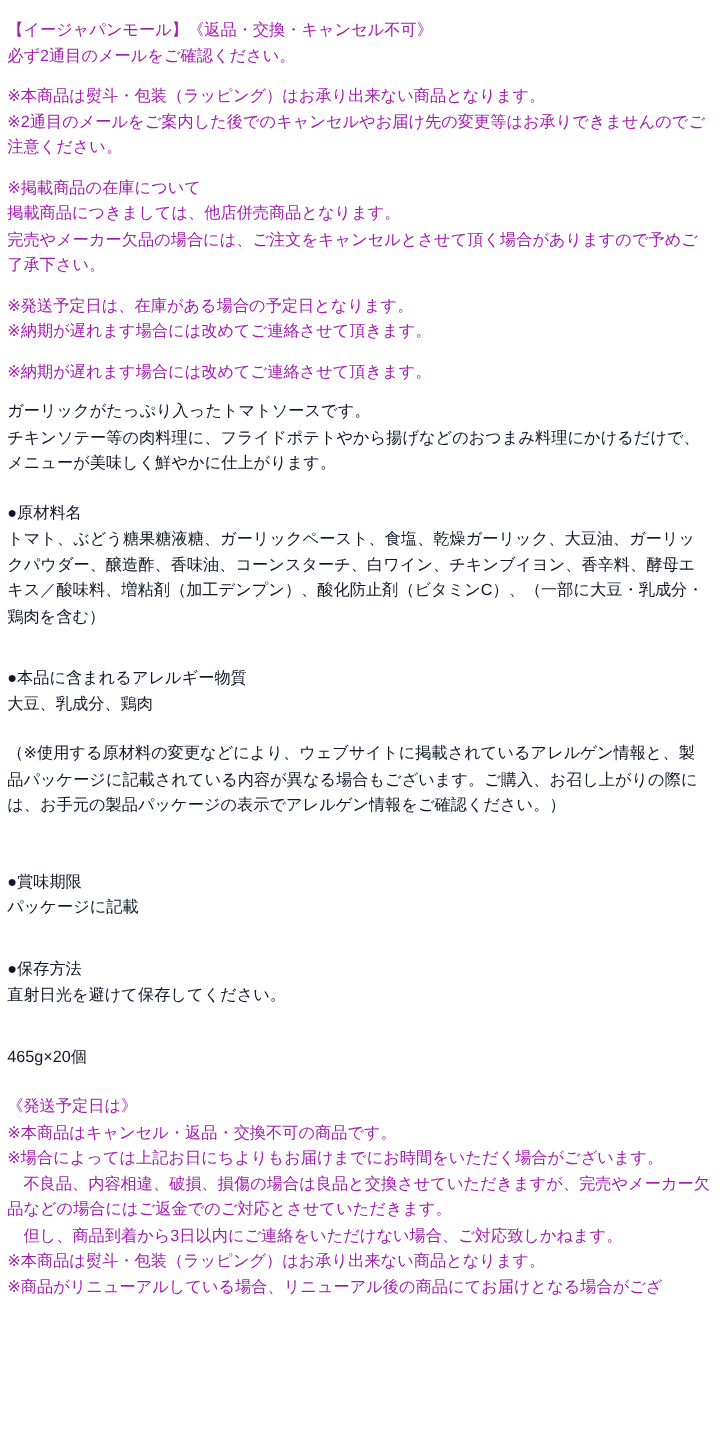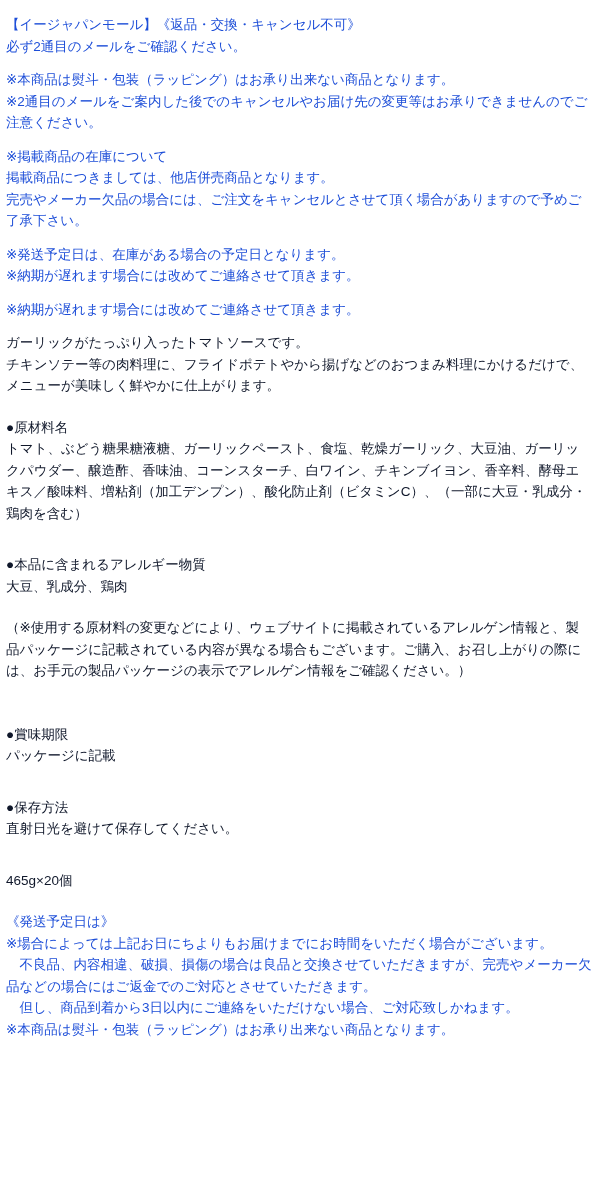--- a/index.html
+++ b/index.html
@@ -21,21 +21,21 @@
     margin: 0 0 0 0;
   }
   .line {
     font-size: 13.5px;
     line-height: 21.5px;
     color: #0f172a;
     white-space: pre-wrap;
     word-break: break-all;
   }
   .red {
-    color: #1d4ed8;
+    color: #a21caf;
   }
   .spacer-sm { height: 12px; }
   .spacer-md { height: 20px; }
   .spacer-lg { height: 30px; }
   .spacer-xl { height: 42px; }
 </style>
 </head>
 <body>
 
 <div class="page">
@@ -93,19 +93,21 @@
         <div class="line">●保存方法</div>
         <div class="line">直射日光を避けて保存してください。</div>
       </div>
       <div class="spacer-lg"></div>
       <div class="block">
         <div class="line">465g×20個</div>
       </div>
       <div class="spacer-md"></div>
       <div class="block">
         <div class="line red">《発送予定日は》</div>
+        <div class="line red">※本商品はキャンセル・返品・交換不可の商品です。</div>
         <div class="line red">※場合によっては上記お日にちよりもお届けまでにお時間をいただく場合がございます。</div>
         <div class="line red">　不良品、内容相違、破損、損傷の場合は良品と交換させていただきますが、完売やメーカー欠品などの場合にはご返金でのご対応とさせていただきます。</div>
         <div class="line red">　但し、商品到着から3日以内にご連絡をいただけない場合、ご対応致しかねます。</div>
         <div class="line red">※本商品は熨斗・包装（ラッピング）はお承り出来ない商品となります。</div>
+        <div class="line red">※商品がリニューアルしている場合、リニューアル後の商品にてお届けとなる場合がござ</div>
       </div>
     </div>
 </div>
 
 </body></html>

